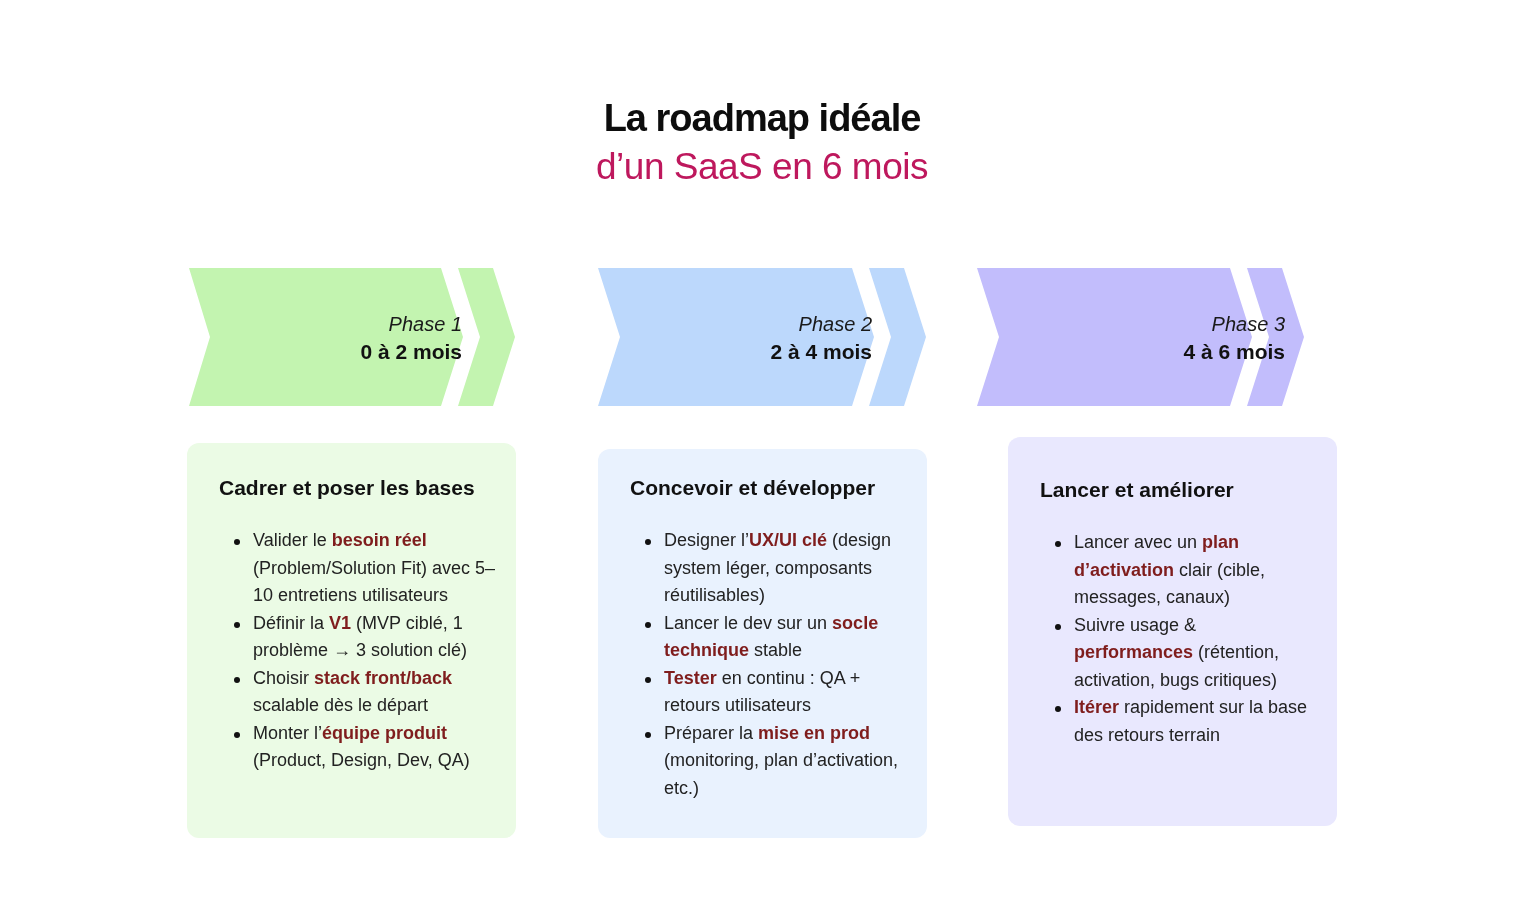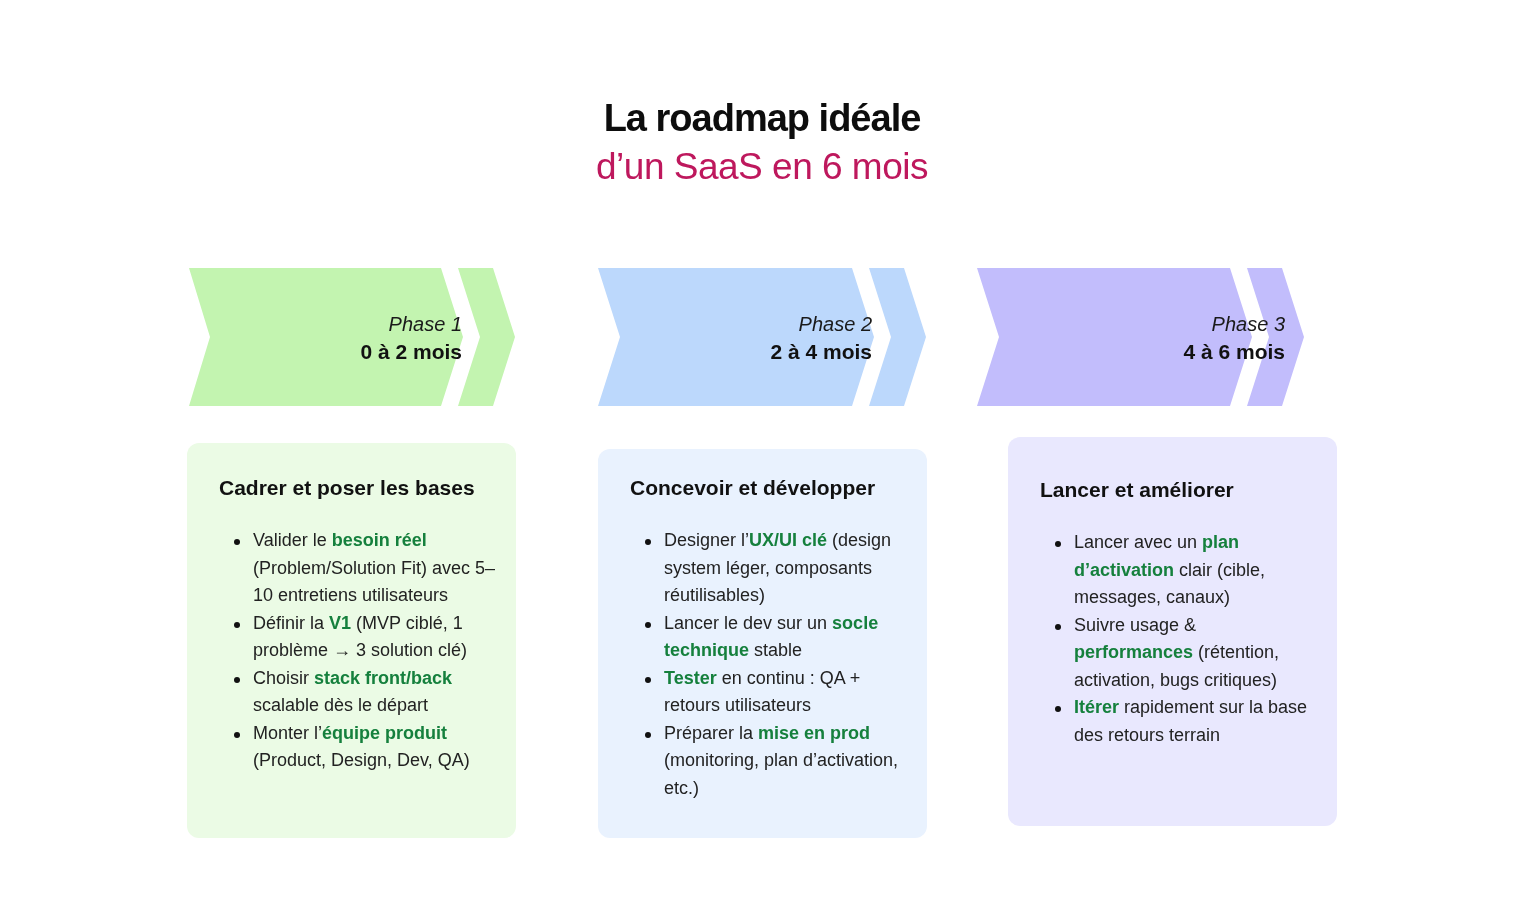--- a/index.html
+++ b/index.html
@@ -40,21 +40,21 @@
     .card ul {
       margin: 24px 0 0 0; padding: 0 0 0 34px; list-style: none;
     }
     .card li {
       position: relative; font-size: 18px; line-height: 27.5px; color: #222;
     }
     .card li::before {
       content: ""; position: absolute; left: -19px; top: 12px; width: 6px; height: 6px;
       border-radius: 50%; background: #111;
     }
-    .card li b { font-weight: 700; color: #15803d; }
+    .card li b { font-weight: 700; color: #7f1d1d; }
   </style>
 </head>
 <body>
 
 <div class="title-block">
   <div class="title-main">La roadmap idéale</div>
   <div class="title-sub">d’un SaaS en 6 mois</div>
 </div>
 
 <div class="phase" style="left:188px;">

